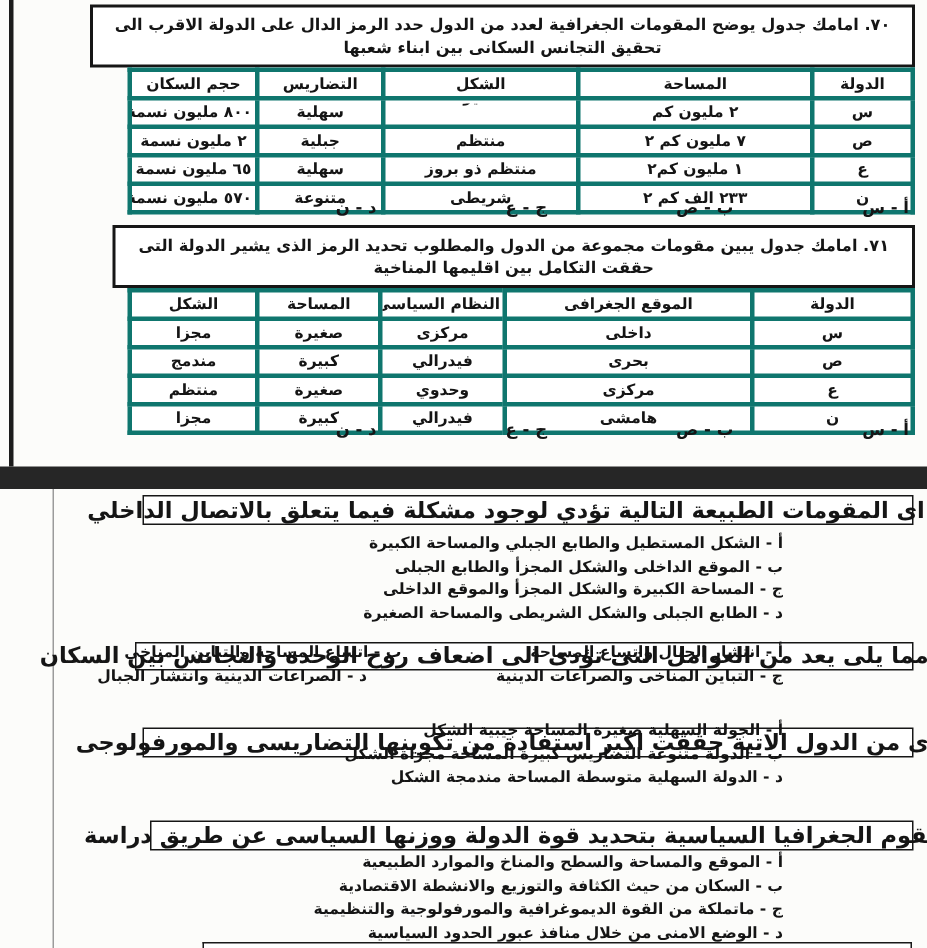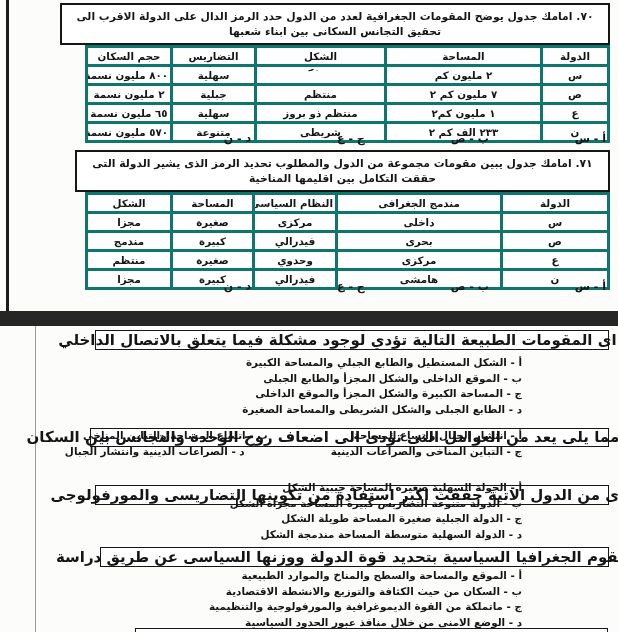--- a/index.html
+++ b/index.html
@@ -124,21 +124,21 @@
     <colgroup>
       <col style="width:107px">
         <col style="width:165px">
         <col style="width:83px">
       <col style="width:82px">
         <col style="width:85px">
     </colgroup>
     <thead>
       <tr>
         <th>الدولة</th>
-        <th>مندمج الجغرافى</th>
+        <th>الموقع الجغرافى</th>
         <th>النظام السياسى</th>
         <th>المساحة</th>
         <th>الشكل</th>
       </tr>
     </thead>
     <tbody>
       <tr>
         <td>س</td>
         <td>داخلى</td>
         <td>مركزى</td>
@@ -202,21 +202,20 @@
       <span>د - الصراعات الدينية وانتشار الجبال</span>
     </div>
   </div>
 
   <div class="qbox thin" style="left:95px;right:9px;top:485px;height:18px;">
     <div class="stem">٧٤.  اى من الدول الاتية حققت اكبر استفادة من تكوينها التضاريسى والمورفولوجى</div>
   </div>
   <div class="optlines" style="top:480px;">
     <div class="opt">أ - الجولة السهلية صغيرة المساحة جيبية الشكل</div>
     <div class="opt">ب - الدولة متنوعة التضاريس كبيرة المساحة مجزاة الشكل</div>
-    <div class="opt">ج - الدولة الجبلية صغيرة المساحة طويلة الشكل</div>
     <div class="opt">د - الدولة السهلية متوسطة المساحة مندمجة الشكل</div>
   </div>
 
   <div class="qbox thin" style="left:100px;right:9px;top:547px;height:18px;">
     <div class="stem">٧٥.  تقوم الجغرافيا السياسية بتحديد قوة الدولة ووزنها السياسى عن طريق دراسة</div>
   </div>
   <div class="optlines" style="top:568px;">
     <div class="opt">أ - الموقع والمساحة والسطح والمناخ والموارد الطبيعية</div>
     <div class="opt">ب - السكان من حيث الكثافة والتوزيع والانشطة الاقتصادية</div>
     <div class="opt">ج - ماتملكة من القوة الديموغرافية والمورفولوجية والتنظيمية</div>

